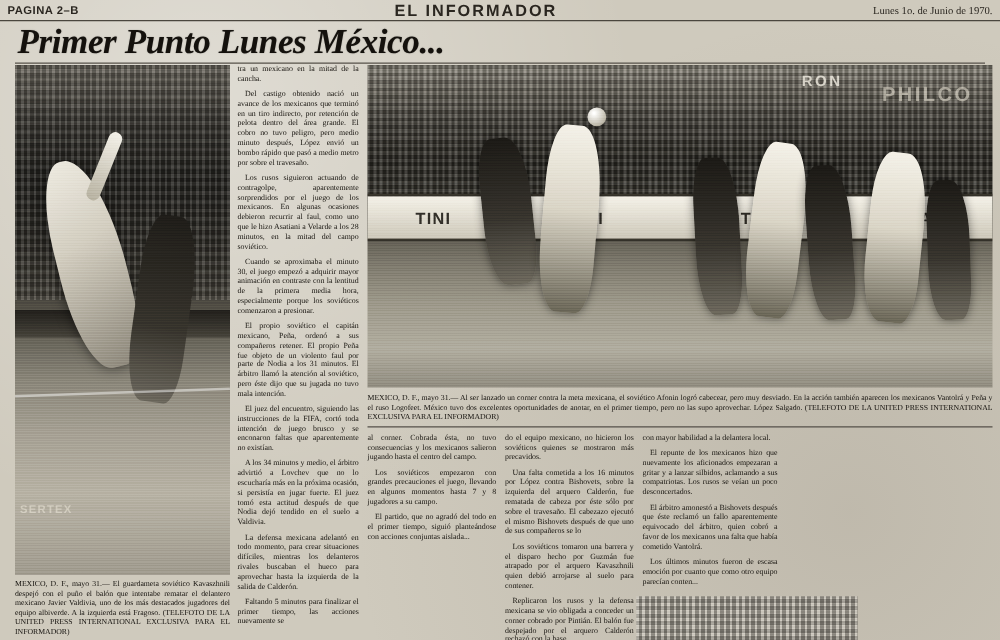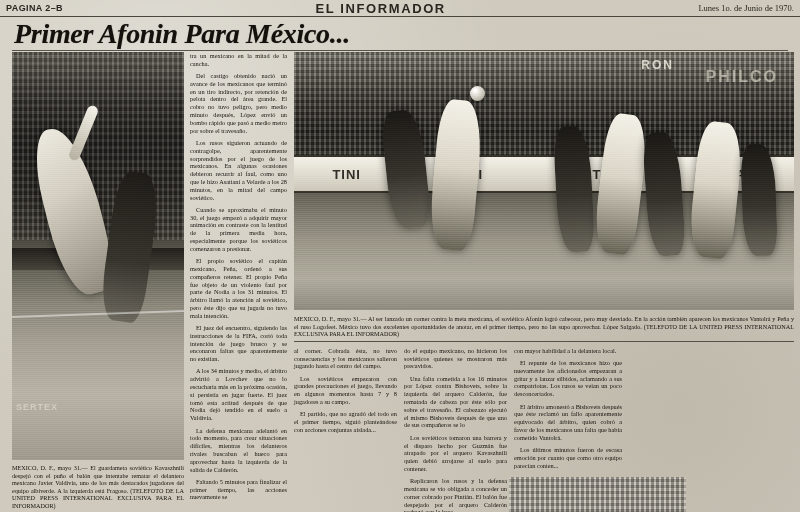--- a/index.html
+++ b/index.html
@@ -285,21 +285,21 @@
 <body>
 
 <div class="page">
 
   <div class="masthead">
     <div class="mh-left">PAGINA  2–B</div>
     <div class="mh-center">EL INFORMADOR</div>
     <div class="mh-right">Lunes 1o. de Junio de 1970.</div>
   </div>
 
-  <div class="headline">Primer Afonin Para México...</div>
+  <div class="headline">Primer Punto Lunes México...</div>
   <div class="rule-top"></div>
 
   <div class="body-area">
 
     <div class="col col-photo-1">
       <div class="photo ph-grain" id="photo-main-left">
         <div class="crowd"></div>
         <div class="board"></div>
         <div class="keeper"></div>
         <div class="arm"></div>

